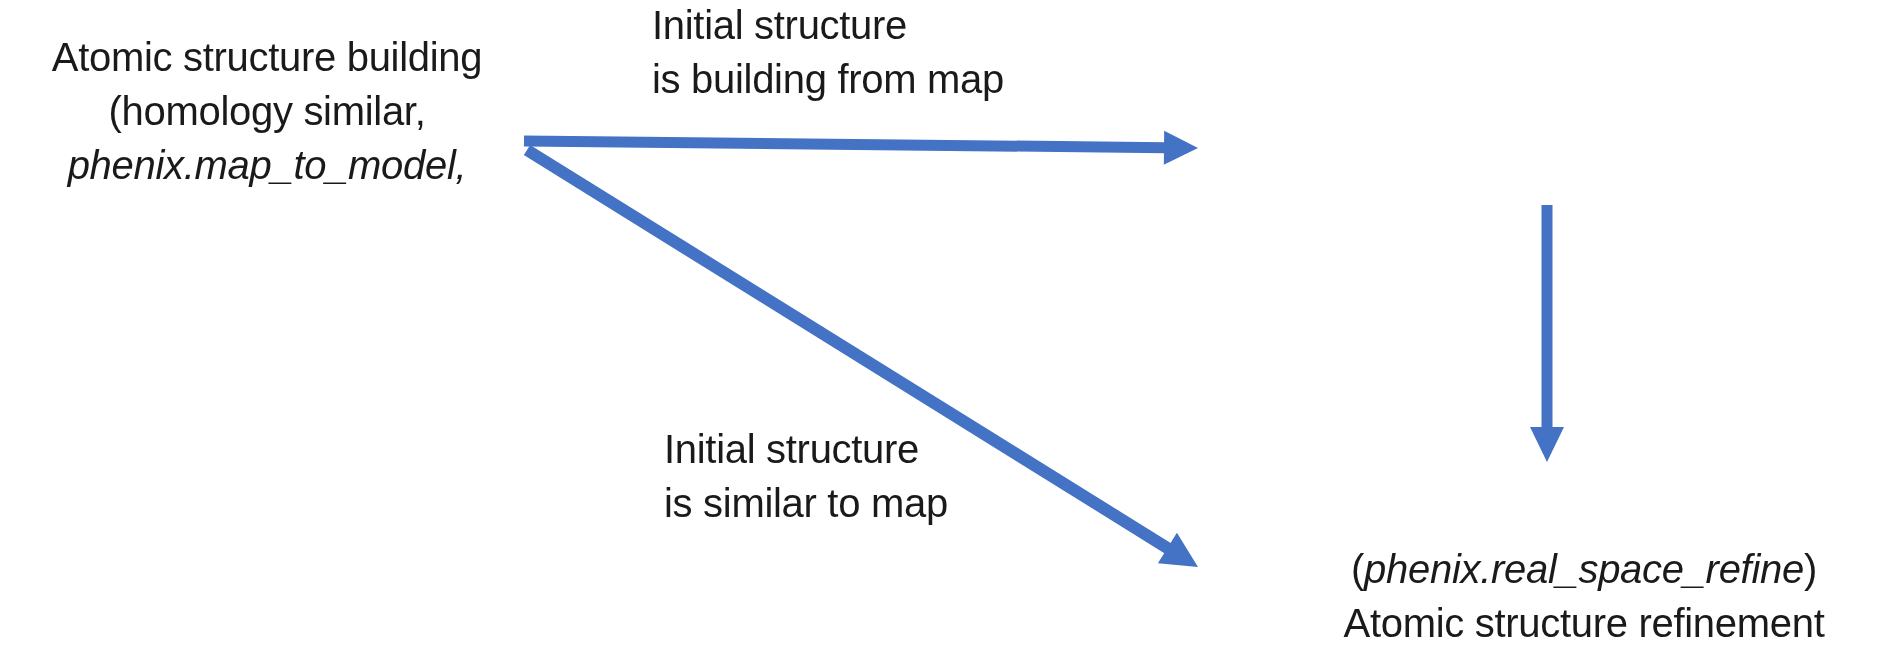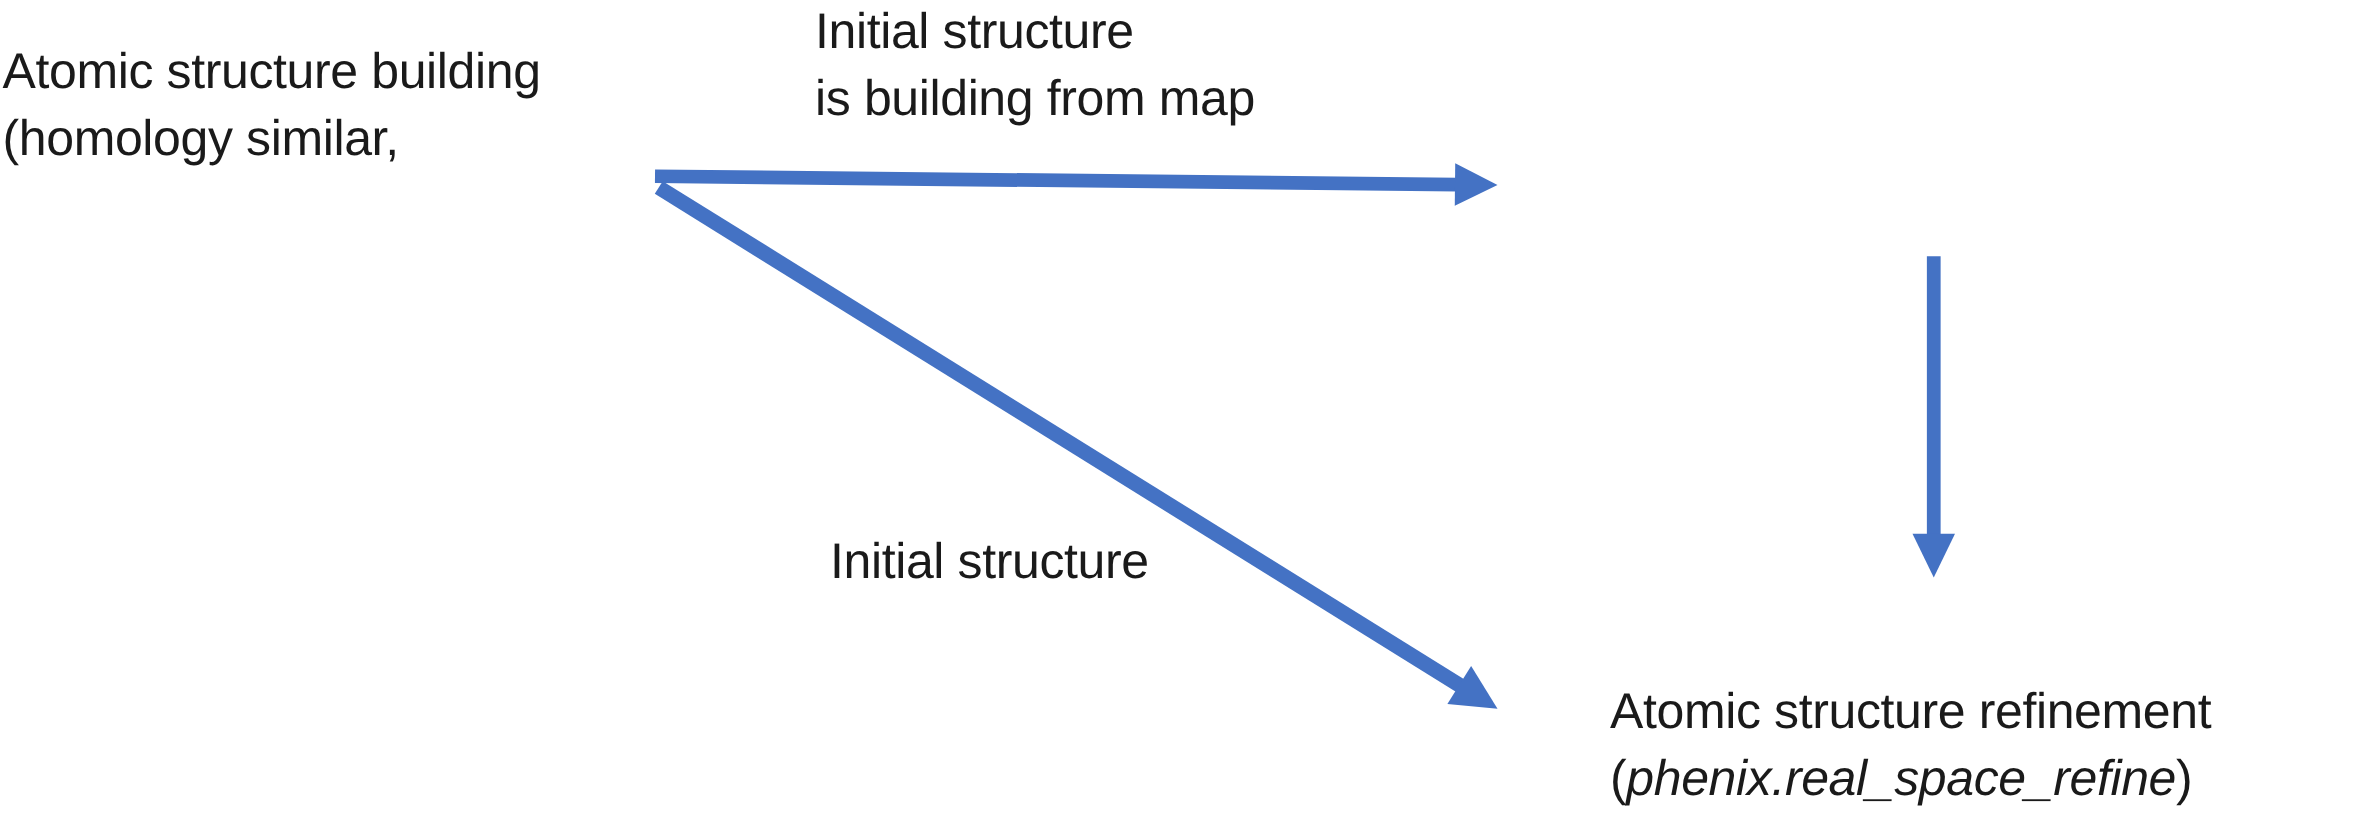--- a/index.html
+++ b/index.html
@@ -16,21 +16,21 @@
     font-family: "Liberation Sans", sans-serif;
     color: #1a1a1a;
   }
   .node {
     position: absolute;
     font-size: 40px;
     line-height: 54px;
     letter-spacing: -0.3px;
     white-space: nowrap;
   }
-  .node.center { text-align: left; }
+  .node.center { text-align: center; }
   .node.left   { text-align: left; }
   .node .it    { font-style: italic; }
   #arrows-layer {
     position: absolute;
     left: 0;
     top: 0;
     width: 100%;
     height: 100%;
     display: block;
   }
@@ -50,27 +50,29 @@
       </g>
       <g>
         <line x1="1547" y1="205" x2="1547" y2="429" stroke="#4472c4" stroke-width="11"></line>
         <polygon points="1547,462 1530,427 1564,427" fill="#4472c4"></polygon>
       </g>
     </svg>
 
 <div class="node center" style="left: 2px; top: 30px; width: 530px;">
       <div><span>Atomic structure building</span></div>
       <div><span>(homology similar,</span></div>
+      <div><span class="it">phenix.map_to_model,</span></div>
     </div>
     <div class="node left" style="left: 652px; top: -2px; width: 560px;">
       <div><span>Initial structure</span></div>
       <div><span>is building from map</span></div>
     </div>
     <div class="node center" style="left: 1306px; top: 22px; width: 540px;">
     </div>
     <div class="node left" style="left: 664px; top: 422px; width: 560px;">
       <div><span>Initial structure</span></div>
+      <div><span>is similar to map</span></div>
     </div>
     <div class="node center" style="left: 1288px; top: 542px; width: 592px;">
+      <div><span>(</span><span class="it">phenix.real_space_refine</span><span>)</span></div>
       <div><span>Atomic structure refinement</span></div>
-      <div><span>(</span><span class="it">phenix.real_space_refine</span><span>)</span></div>
     </div>
   </div>
 
 </body></html>

